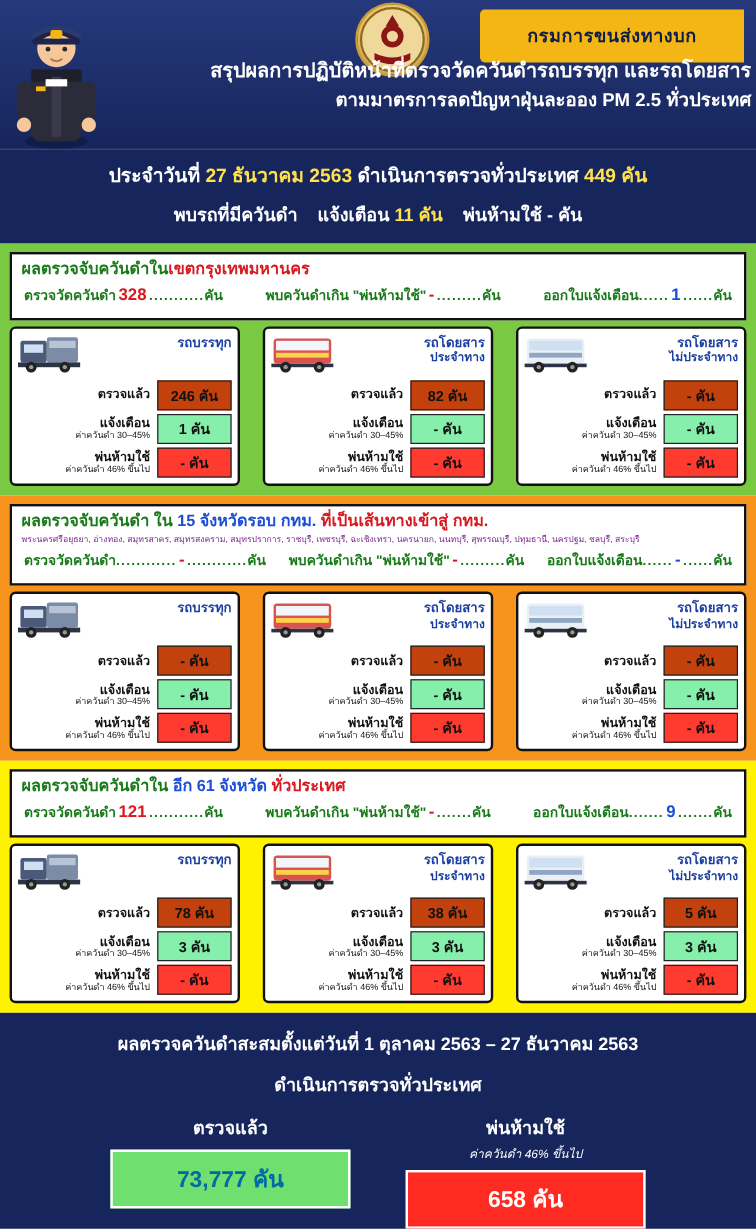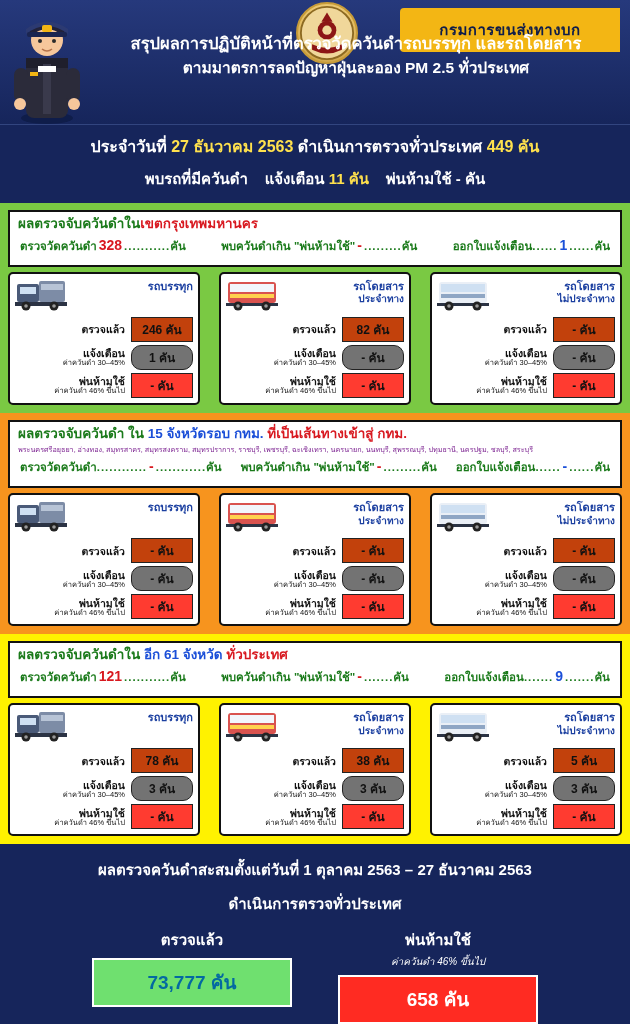--- a/index.html
+++ b/index.html
@@ -45,22 +45,22 @@
     background: radial-gradient(circle at 50% 40%, #fdf0c8 0%, #e8c268 55%, #b4872c 100%);
     border: 2px solid #c79b38;
     display: flex; align-items: center; justify-content: center;
     color: #7a1416; font-size: 8px; text-align: center; line-height: 1.1;
     font-weight: bold;
   }
   .officer {
     position: absolute; left: 6px; top: 6px; width: 82px; height: 118px;
   }
   .title-wrap {
-    position: absolute; left: 86px; top: 32px; width: 540px;
-    text-align: center; color: #ffffff;
+    position: absolute; left: 86px; top: 48px; width: 540px;
+    text-align: right; color: #ffffff;
   }
   .title-line1 { font-size: 16.5px; font-weight: bold; line-height: 1.45; }
   .title-line2 { font-size: 15.5px; font-weight: bold; line-height: 1.5; }
 
   
   .summary {
     background: #16255b;
     padding: 9px 0 12px 0;
     text-align: center;
     color: #ffffff;
@@ -132,21 +132,21 @@
   .row-label .a { font-size: 10.5px; font-weight: bold; color: #111; line-height: 1.15; }
   .row-label .b { font-size: 7.5px; color: #111; line-height: 1.15; }
   .row-val {
     flex: 0 0 62px;
     border: 1px solid #222;
     display: flex; align-items: center; justify-content: center;
     font-size: 12px; font-weight: bold; color: #111;
     padding: 2px 0; min-height: 22px;
   }
   .v-green { background: #c2410c; }
-  .v-yellow { background: #737373; border-radius: 10px; }
+  .v-yellow { background: #86efac; }
   .v-red { background: #ff3b30; }
 
   
   .accum {
     background: #16255b;
     color: #ffffff;
     text-align: center;
     padding: 14px 10px 16px 10px;
   }
   .accum .a1 { font-size: 15px; font-weight: bold; margin-bottom: 10px; }

